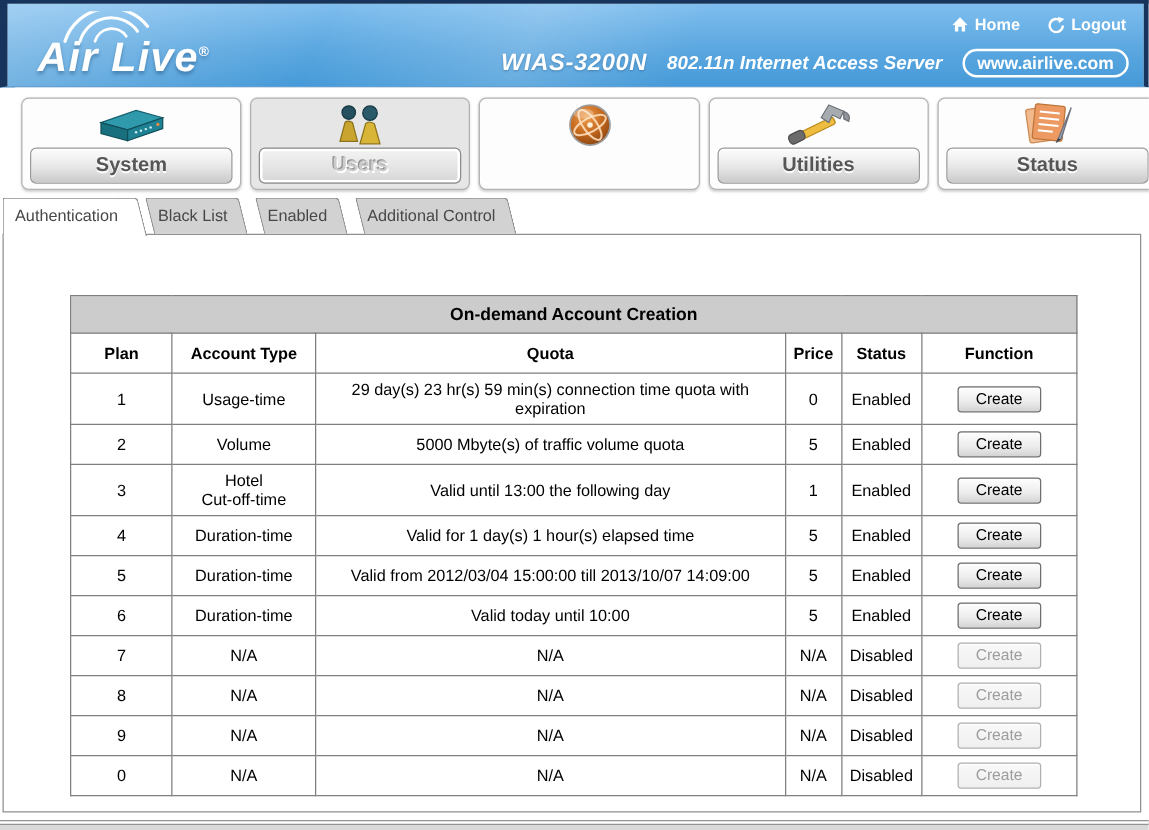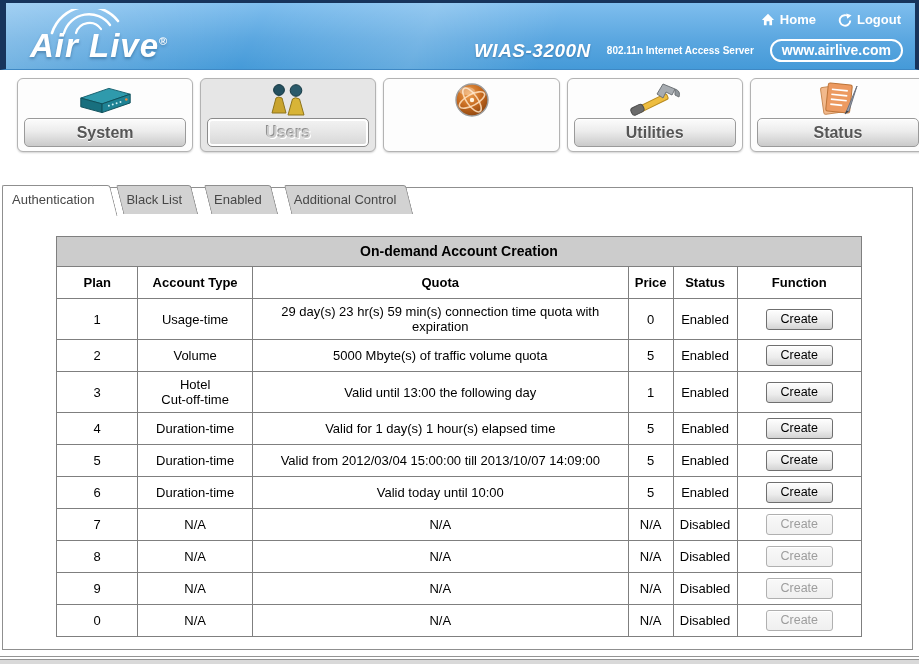--- a/index.html
+++ b/index.html
@@ -27,21 +27,21 @@
   .logo-reg { font-size:11px; font-style:normal; vertical-align:super; }
   .header-links {
     position:absolute; top:9px; right:14px; display:flex; gap:22px;
     color:#fff; font-weight:bold; font-size:13px;
   }
   .header-link { display:flex; align-items:center; gap:5px; cursor:pointer; }
   .model-row {
     position:absolute; right:12px; bottom:7px; display:flex; align-items:center; gap:16px; color:#fff;
   }
   .model { font-size:19px; font-weight:bold; font-style:italic; letter-spacing:.5px; text-shadow:0 1px 2px rgba(10,50,90,.35); }
-  .subtitle { font-size:10px; font-weight:bold; }
+  .subtitle { font-size:15px; font-weight:bold; font-style:italic; }
   .site-pill {
     border:2px solid #fff; border-radius:14px; padding:1px 10px 2px 10px;
     font-size:14px; font-weight:bold; cursor:pointer; white-space:nowrap;
   }
 
   
   .nav { position:absolute; top:70px; left:12px; width:919px; height:88px; background:#fff;
          display:flex; gap:7px; padding:8px 5px 6px 5px; }
   .nav-card {
     flex:1; position:relative; border:1px solid #b3b3b3; border-radius:6px;
@@ -59,21 +59,21 @@
   }
   .nav-card.selected .nav-btn {
     border:1px solid #8b8b8b;
     background:linear-gradient(180deg,#f3f3f3 0%,#e6e6e6 50%,#d6d6d6 100%);
     box-shadow:inset 0 0 0 2px #ffffff;
     color:#cccccc; text-shadow:-1px -1px 0 #8f8f8f, 1px 1px 0 #ffffff;
   }
 
   
   .tabs { position:absolute; top:158px; left:2px; height:30px; display:flex; z-index:5; }
-  .tab { position:relative; height:30px; cursor:pointer; margin-right:4px;margin-top:27px; }
+  .tab { position:relative; height:30px; cursor:pointer; margin-right:4px; }
   .tab .bg-body { position:absolute; top:0; bottom:1px; left:0; right:9px;
     background:#d2d2d2; border:1px solid #8f8f8f; border-bottom:none; border-radius:2px 3px 0 0;
     transform:skewX(14deg); transform-origin:top left; }
   .tab.active .bg-body { transform:none; background:#ffffff; border-right:none; border-radius:2px 0 0 0; bottom:-1px; }
   .tab.active .bg-cap { position:absolute; top:0; bottom:-1px; right:2px; width:18px;
     background:#ffffff; border-top:1px solid #8f8f8f; border-right:1px solid #8f8f8f;
     transform:skewX(14deg); transform-origin:top left; border-radius:0 3px 0 0; }
   .tab-label { position:relative; z-index:2; display:block; padding:0 18px 0 10px;
     line-height:29px; font-size:13px; color:#474747; white-space:nowrap; }
 

